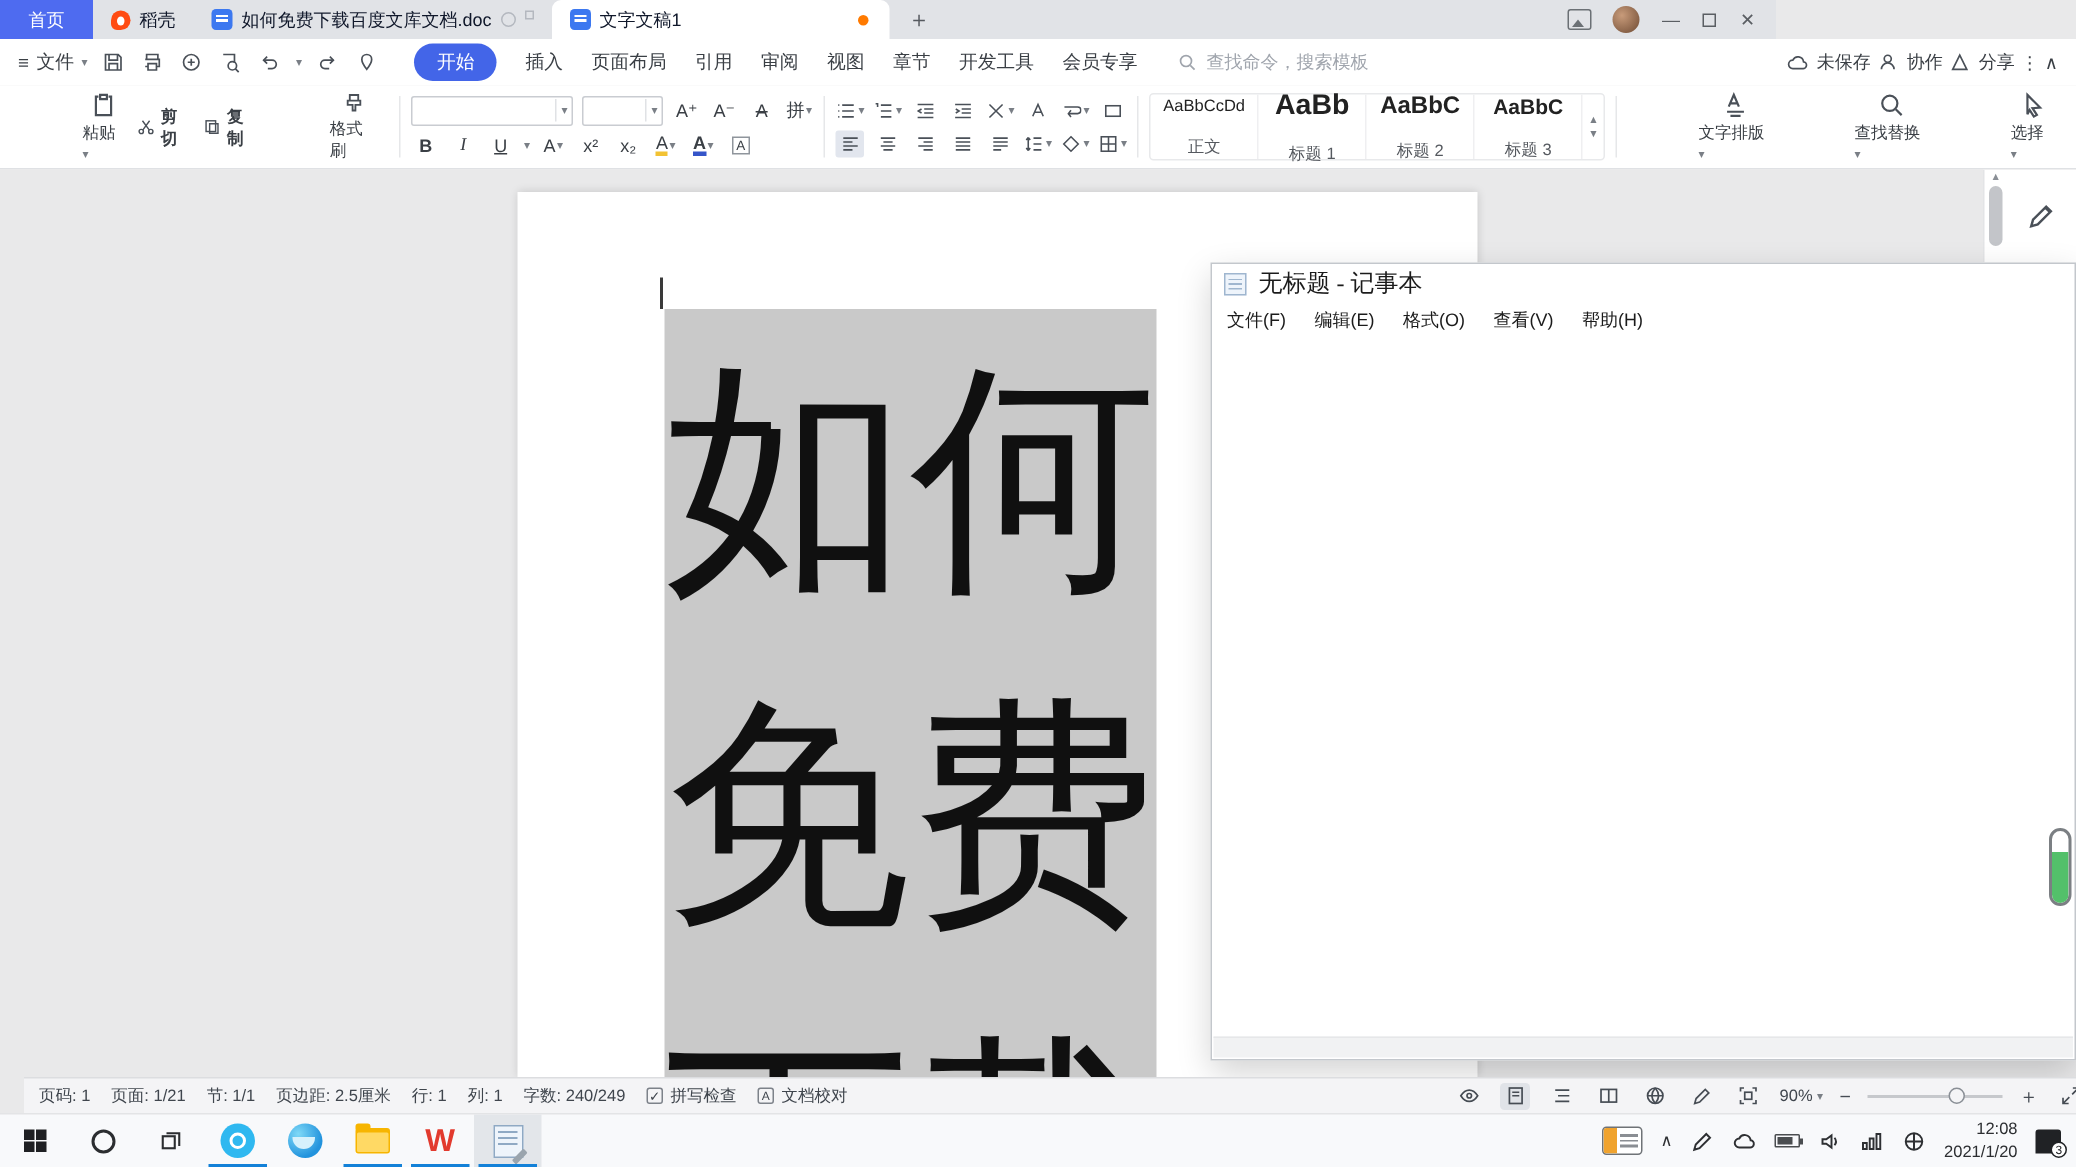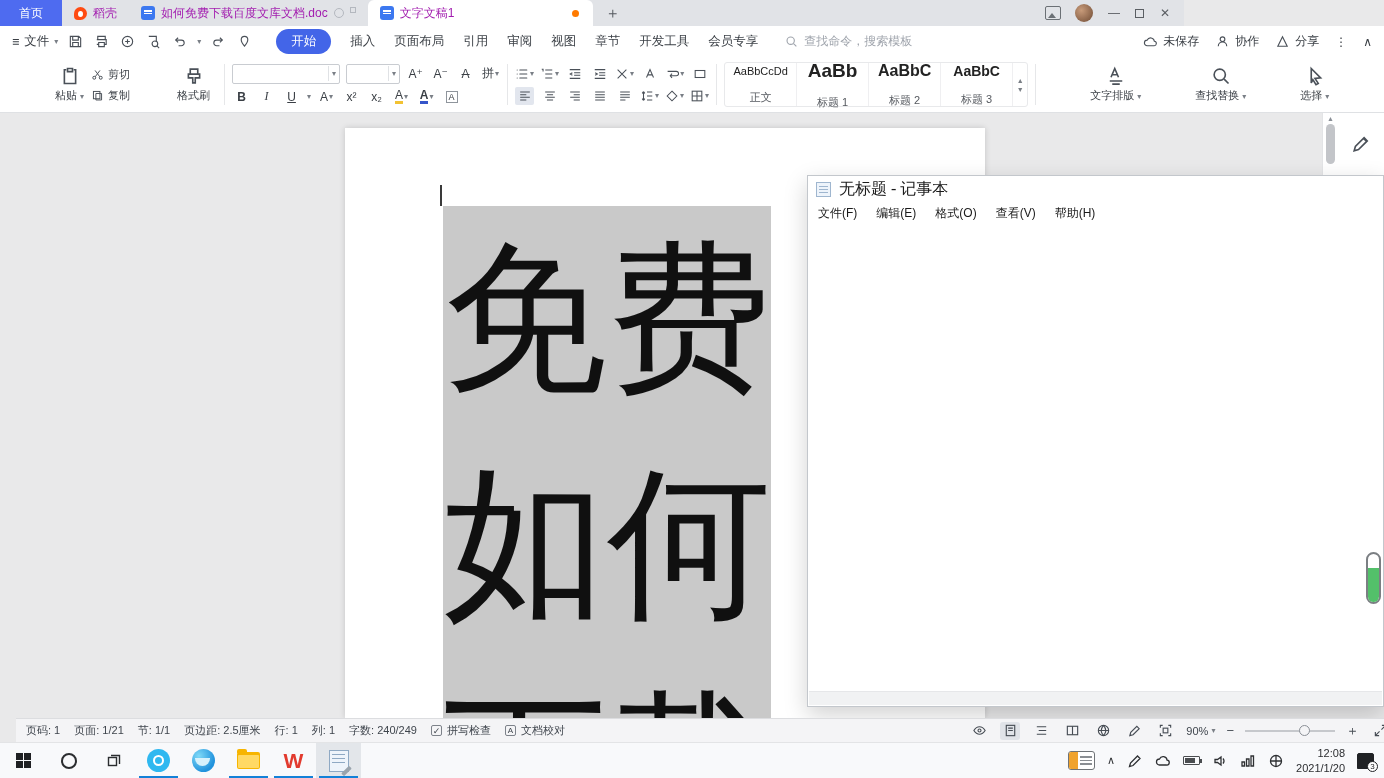--- a/index.html
+++ b/index.html
@@ -3,21 +3,21 @@
 <meta charset="utf-8">
 <style>
   * { margin:0; padding:0; box-sizing:border-box; }
   html,body { width:1384px; height:778px; overflow:hidden; }
   body { font-family:"Liberation Sans","DejaVu Sans",sans-serif; font-size:12px; color:#3a3f45; background:#e9e9ea; position:relative; }
   .screen { position:absolute; inset:0; }
 
   
   .tabbar { position:absolute; left:0; top:0; width:1184px; height:26px; background:#e1e3e7; display:flex; align-items:stretch; }
   .tab-home { width:62px; background:#4e6bf0; color:#fff; display:flex; align-items:center; justify-content:center; font-size:12px; }
-  .tab-item { display:flex; align-items:center; gap:6px; padding:0 12px; color:#a21caf; font-size:12px; }
+  .tab-item { display:flex; align-items:center; gap:6px; padding:0 12px; color:#0f172a; font-size:12px; }
   .docer-flame { width:13px; height:13px; border-radius:50% 50% 50% 4px; background:#ff4b12; position:relative; }
   .docer-flame::after { content:""; position:absolute; left:4px; top:4px; width:5px; height:6px; border-radius:50%; background:#fff; }
   .wdoc-icon { width:14px; height:14px; border-radius:3px; background:#3c78f0; position:relative; flex:none; }
   .wdoc-icon::after { content:""; position:absolute; left:3px; top:4px; width:8px; height:6px;
      background:linear-gradient(#fff 0 1.5px,transparent 1.5px 3px,#fff 3px 4.5px,transparent 4.5px 6px,#fff 6px); }
   .tab-doc { max-width:270px; }
   .tab-doc-label { white-space:nowrap; overflow:hidden; text-overflow:ellipsis; }
   .tab-sync { width:10px; height:10px; border:1.3px solid #b4b8bf; border-radius:50%; flex:none; }
   .tab-pin { width:6px; height:6px; border:1.2px solid #b4b8bf; flex:none; margin-top:-6px; }
   .tab-active { background:#fff; border-radius:6px 6px 0 0; position:relative; padding-right:20px; min-width:225px; }
@@ -33,30 +33,30 @@
   
   .menubar { position:absolute; left:0; top:26px; width:1384px; height:31px; background:#fff; display:flex; align-items:center; padding:0 12px; gap:9px; }
   .mb-file { display:flex; align-items:center; gap:5px; color:#3a3f45; font-size:12.5px; }
   .qicon { width:17px; height:17px; display:flex; align-items:center; justify-content:center; }
   .qicon svg { width:15px; height:15px; stroke:#4a5058; fill:none; stroke-width:1.2; }
   .tiny-arrow { font-size:8px; color:#7a7f86; }
   .rtabs { display:flex; align-items:center; gap:19px; margin-left:14px; font-size:12.5px; color:#3a3f45; }
   .rtab.active { background:#4365e8; color:#fff; padding:4px 15px; border-radius:13px; }
   .cmd-search { display:flex; align-items:center; gap:6px; margin-left:18px; color:#a0a5ad; }
   .cmd-search svg { width:13px; height:13px; stroke:#a0a5ad; fill:none; stroke-width:1.4; }
-  .mb-right { margin-left:auto; display:flex; align-items:center; gap:16px; color:#3a3f45; }
+  .mb-right { margin-left:auto; display:flex; align-items:center; gap:4px; color:#3a3f45; }
   .mb-right .grp { display:flex; align-items:center; gap:5px; }
   .mb-right svg { width:15px; height:15px; stroke:#4a5058; fill:none; stroke-width:1.2; }
 
   
   .ribbon { position:absolute; left:0; top:57px; width:1384px; height:56px; background:#fff; border-bottom:1px solid #dfe1e4; display:flex; align-items:stretch; padding:4px 8px; }
   .rb-div { width:1px; background:#e6e7e9; margin:3px 7px; }
   .bigbtn { display:flex; flex-direction:column; align-items:center; justify-content:center; gap:2px; padding:0 7px; font-size:11px; color:#3a3f45;margin-left:40px; }
   .bigbtn svg { width:20px; height:20px; stroke:#4a5058; fill:none; stroke-width:1.3; }
-  .stack2 { display:flex; flex-direction:column; justify-content:center; gap:6px; font-size:11px; }
+  .stack2 { display:flex; flex-direction:row; justify-content:center; gap:6px; font-size:11px;font-weight:bold; }
   .stack2 .srow { display:flex; align-items:center; gap:4px; }
   .stack2 svg { width:13px; height:13px; stroke:#4a5058; fill:none; stroke-width:1.2; }
   .fontgrp { display:flex; flex-direction:column; justify-content:center; gap:4px; }
   .frow { display:flex; align-items:center; gap:6px; }
   .combo { height:20px; border:1px solid #c9ccd1; border-radius:2px; background:#fff; display:flex; align-items:center; justify-content:flex-end; }
   .combo .ca { font-size:8px; color:#7a7f86; border-left:1px solid #e0e2e5; padding:3px 3px; }
   .ibtn { min-width:19px; height:18px; display:flex; align-items:center; justify-content:center; gap:1px; font-size:12px; color:#3a3f45; }
   .ibtn.hl { background:#e2e6ee; border-radius:2px; }
   .ibtn svg { width:14px; height:14px; stroke:#4a5058; fill:none; stroke-width:1.2; }
   .ubar-y { display:inline-block; border-bottom:3px solid #f2c233; line-height:1; }
@@ -486,22 +486,22 @@
           <path d="M5 2l7.5 7.5-4.5.4 2.6 4-1.8 1-2.5-4L5 13.5z"></path>
         </svg>
       <span><span>选择</span> <span class="tiny-arrow">▾</span></span>
     </div>
   </div>
 
   <div class="docarea">
     <div class="page">
       <div class="caret"></div>
       <div class="selection">
+        <div class="sel-line">如何</div>
         <div class="sel-line">免费</div>
-        <div class="sel-line">如何</div>
         <div class="sel-line">下载</div>
       </div>
     </div>
     <div class="right-rail">
       <div class="vscroll">
         <span class="up">▲</span>
         <span class="vthumb"></span>
       </div>
       <div class="rail-pen">
         <svg viewBox="0 0 16 16">

